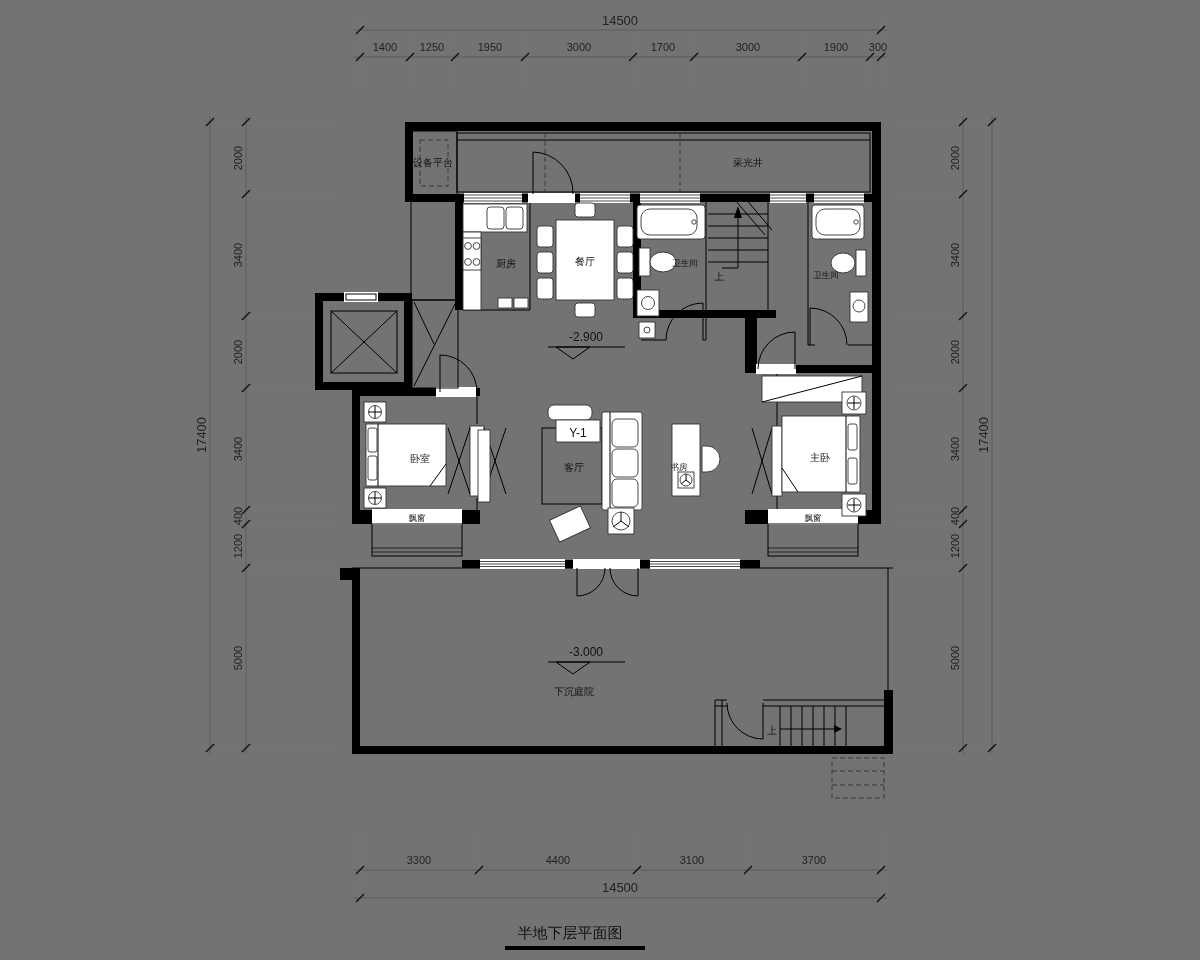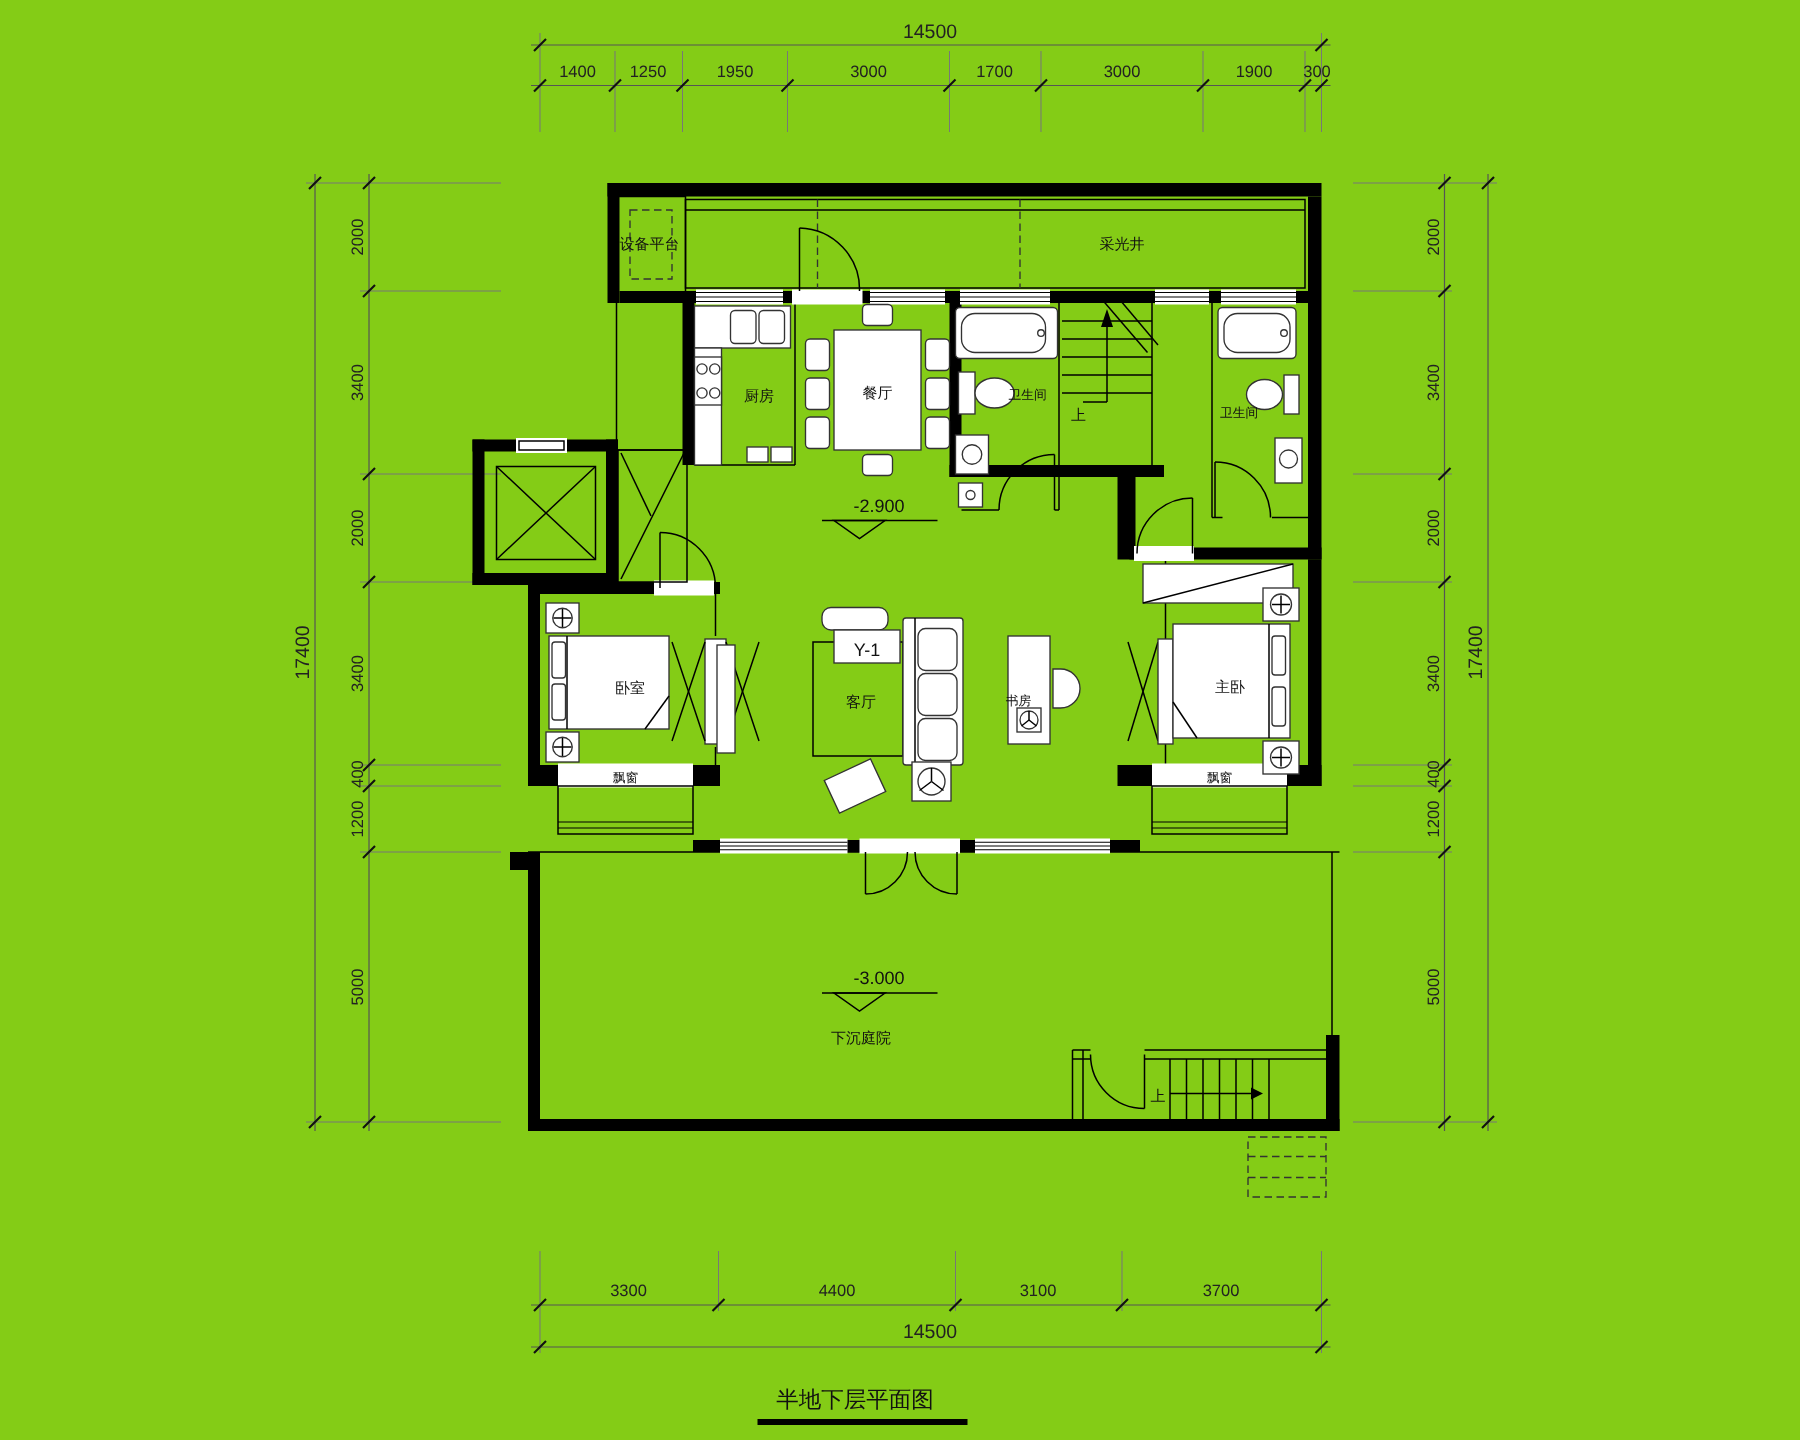--- a/index.html
+++ b/index.html
@@ -1,16 +1,16 @@
 <!DOCTYPE html>
 <html><head>
 <meta charset="utf-8">
 <style>
   html,body{margin:0;padding:0;background:#fff;}
-  .page{position:relative;width:1200px;height:960px;background:#84cc16;overflow:hidden;
+  .page{position:relative;width:1200px;height:960px;background:#737373;overflow:hidden;
         font-family:"Liberation Sans",sans-serif;}
   svg{display:block}
   .dimline{stroke:#555;stroke-width:0.8;fill:none}
   .ext{stroke:#777;stroke-width:0.7}
   .tick{stroke:#111;stroke-width:1.4}
   .dimtxt{fill:#222;font-size:11px;font-family:"Liberation Sans",sans-serif}
   .dimtot{fill:#222;font-size:13px;font-family:"Liberation Sans",sans-serif}
   .wall{fill:#000;stroke:none}
   .gap{fill:#fff;stroke:none}
   .thin{stroke:#000;stroke-width:1;fill:none}

